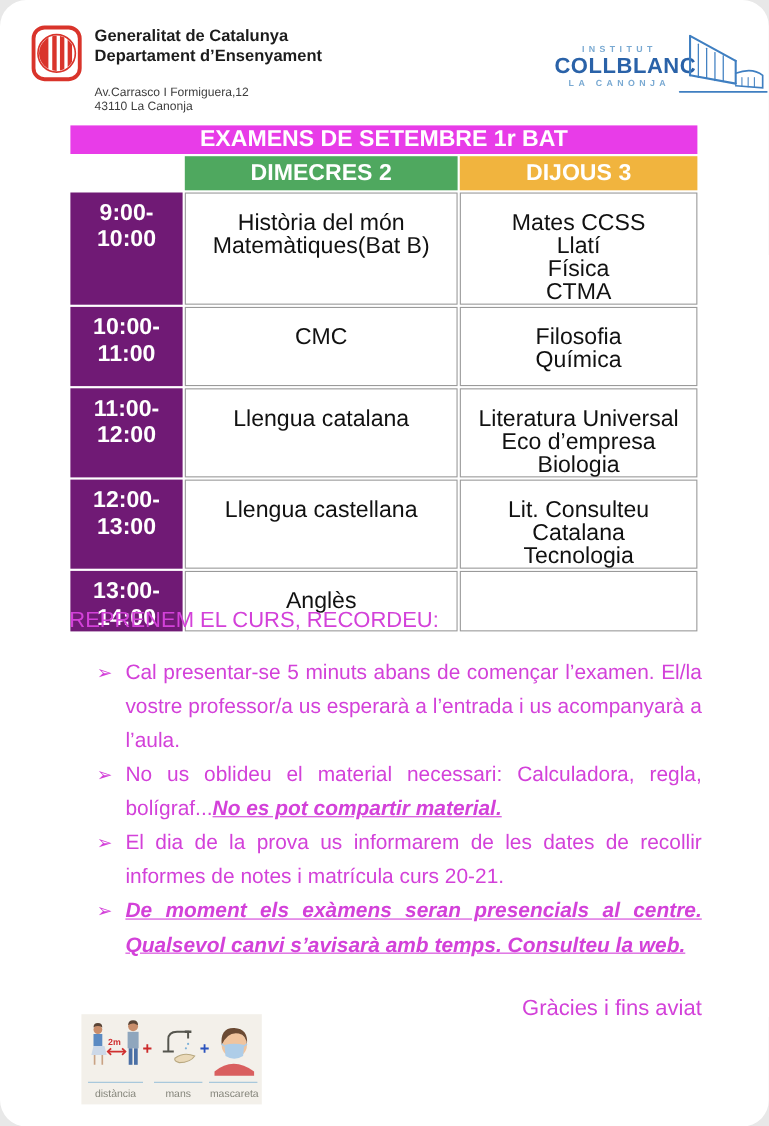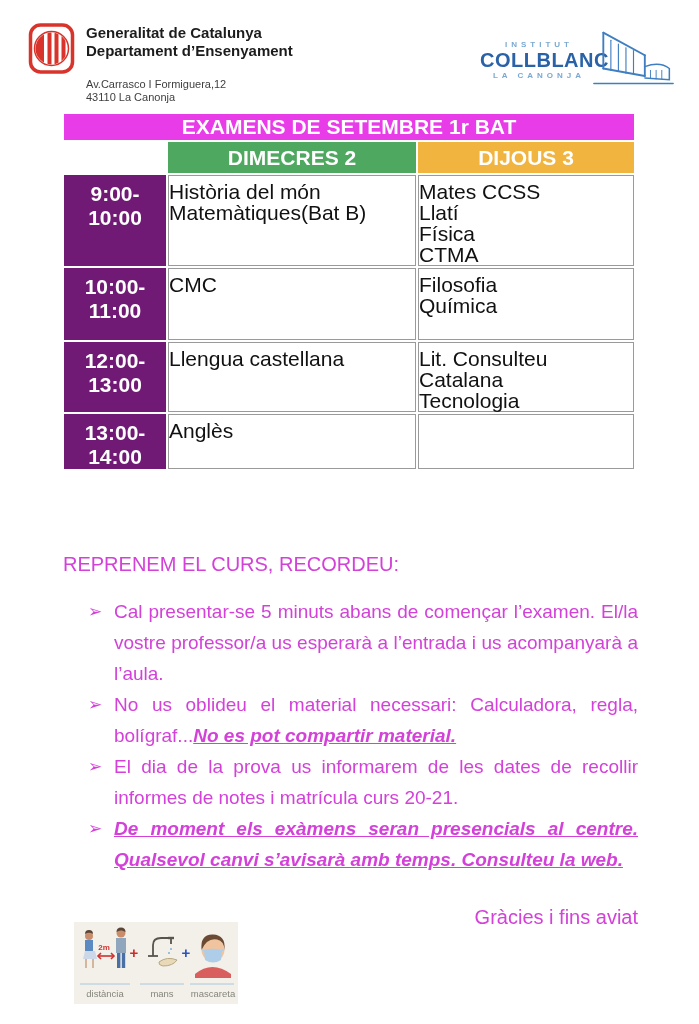--- a/index.html
+++ b/index.html
@@ -1,44 +1,44 @@
 <!DOCTYPE html>
 <html><head>
 <meta charset="utf-8">
 <style>
   * { margin:0; padding:0; box-sizing:border-box; }
   html,body { background:#e8e8e8; }
   .page {
     position:relative; width:699px; height:1024px; background:#ffffff;
-    font-family:"Liberation Sans", sans-serif; overflow:hidden; margin:0 auto;
+    font-family:"Liberation Sans", sans-serif; overflow:hidden; margin:0 auto;border-radius:24px;
   }
   
   .gencat { position:absolute; left:28px; top:22px; display:flex; }
   .gencat-text { margin-left:10px; padding-top:2px; }
   .org-name, .dept-name { font-size:15px; font-weight:bold; color:#1c1c1c; line-height:18px; }
   .addr { font-size:11px; color:#3e3e3e; line-height:13px; }
   .addr.first { margin-top:18px; }
 
-  .school-logo { position:absolute; left:480px; top:22px; width:195px; height:76px; display:flex; align-items:center; }
+  .school-logo { position:absolute; left:504px; top:22px; width:195px; height:76px; display:flex; align-items:center; }
   .school-text { width:118px; text-align:center; }
   .school-top, .school-bottom { font-size:8px; letter-spacing:4px; color:#79a9d2; font-weight:bold; }
   .school-name { font-size:20px; font-weight:bold; color:#2a62a8; letter-spacing:0.5px; line-height:22px; }
   .school-building { margin-left:-6px; }
 
   
   .exam-table-wrap { position:absolute; left:62px; top:112px; }
   table.exam { border-collapse:separate; border-spacing:2px; }
   th, td { font-size:21px; }
   th.title-cell { background:#e83ce8; color:#fff; font-weight:bold; height:26px; text-align:center; }
   th.day-blank { background:#ffffff; }
   th.day { color:#fff; font-weight:bold; height:31px; text-align:center; }
   th.day.green { background:#4fa85f; }
   th.day.orange { background:#f1b43e; }
   td.time { background:#701a75; color:#fff; font-weight:bold; text-align:center; vertical-align:top; padding-top:7px; }
-  td.subject { background:#fff; border:1px solid #9a9a9a; vertical-align:top; padding-top:5px; color:#111; line-height:21px; }
+  td.subject { background:#fff; border:1px solid #9a9a9a; text-align:center; vertical-align:top; padding-top:16px; color:#111; line-height:21px; }
   tr.r1 > td { height:80px; } tr.r2 > td { height:72px; }
   tr.r3 > td { height:70px; } tr.r4 > td { height:62px;margin-left:39px; } tr.r5 > td { height:50px; }
 
   
   .reprenem { position:absolute; left:63px; top:553px; font-size:20px; color:#d341d9; }
   ul.bullets { position:absolute; left:88px; top:596px; width:550px; list-style:none; }
   ul.bullets li { position:relative; padding-left:26px; font-size:19px; line-height:31px;
                   color:#d341d9; text-align:justify; }
   .arrow { position:absolute; left:0; top:0; font-size:17px; color:#d341d9; }
   .em { font-weight:bold; font-style:italic; text-decoration:underline; }
@@ -128,20 +128,31 @@
       <tr class="r2">
         <td class="time">10:00-11:00</td>
         <td class="subject">
           <div>CMC</div>
         </td>
         <td class="subject">
           <div>Filosofia</div>
           <div>Química</div>
         </td>
       </tr>
+      <tr class="r3">
+        <td class="time">11:00-12:00</td>
+        <td class="subject">
+          <div>Llengua catalana</div>
+        </td>
+        <td class="subject">
+          <div>Literatura Universal</div>
+          <div>Eco d’empresa</div>
+          <div>Biologia</div>
+        </td>
+      </tr>
       <tr class="r4">
         <td class="time">12:00-13:00</td>
         <td class="subject">
           <div>Llengua castellana</div>
         </td>
         <td class="subject">
           <div>Lit. Consulteu</div>
           <div>Catalana</div>
           <div>Tecnologia</div>
         </td>

